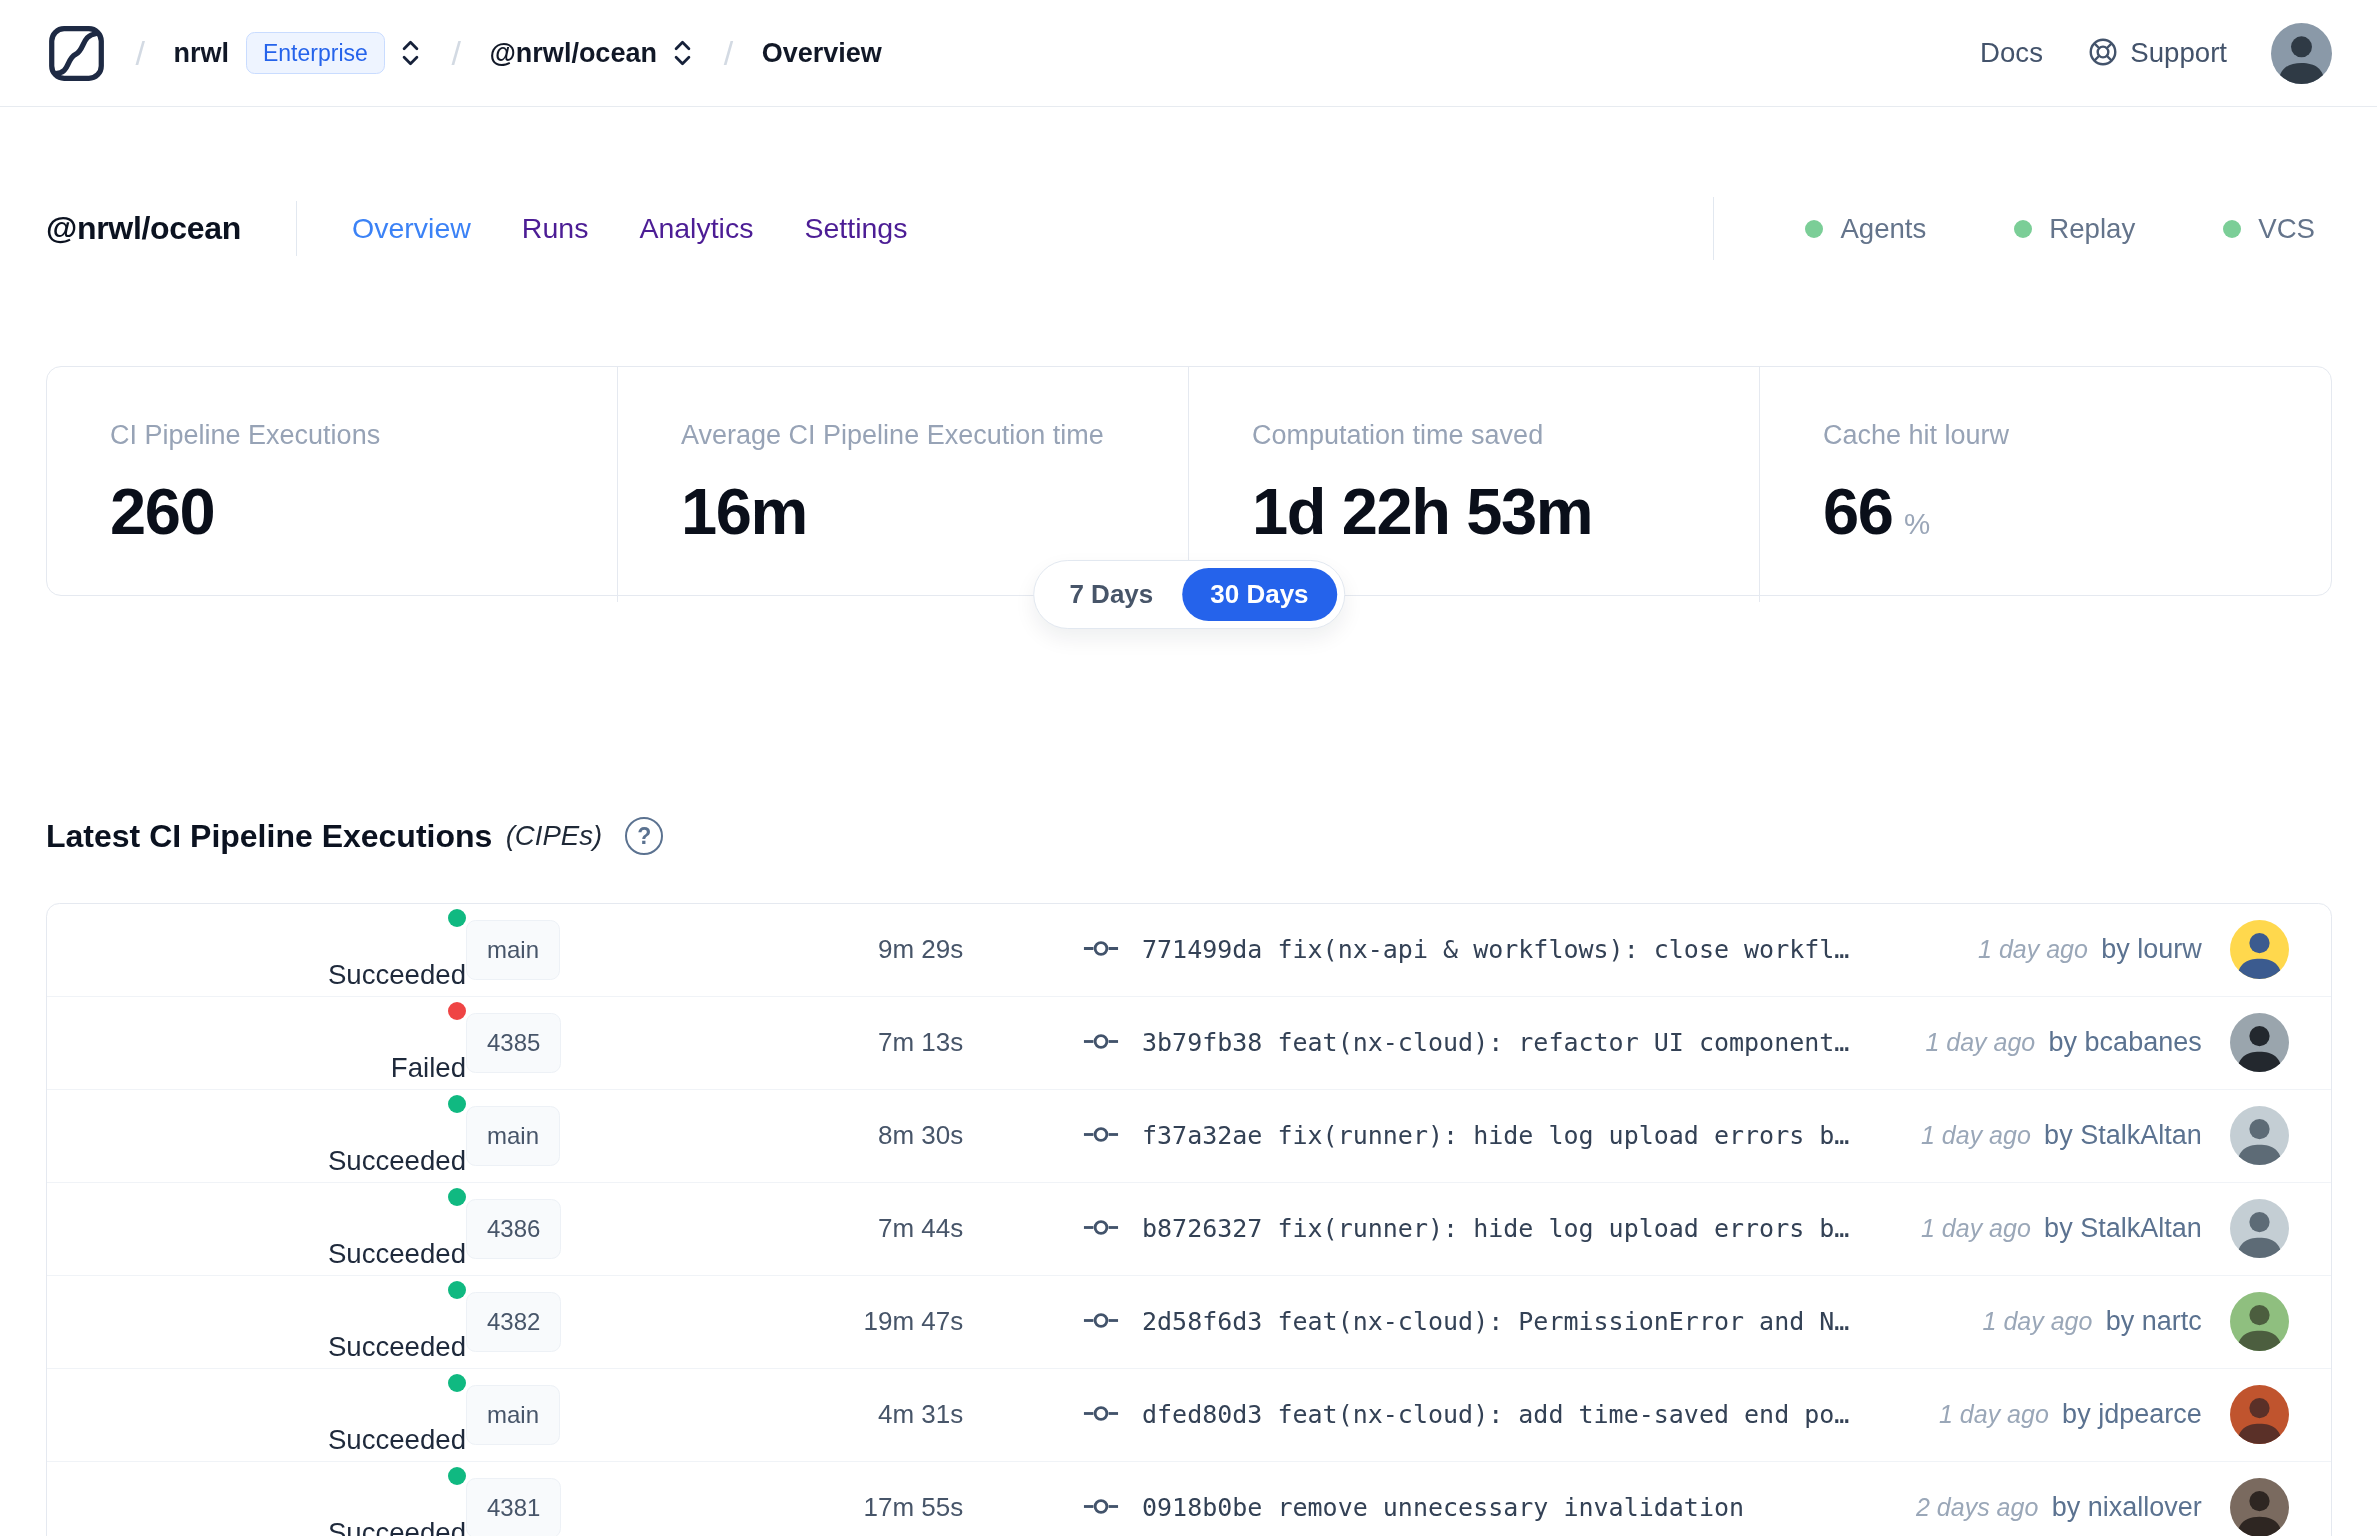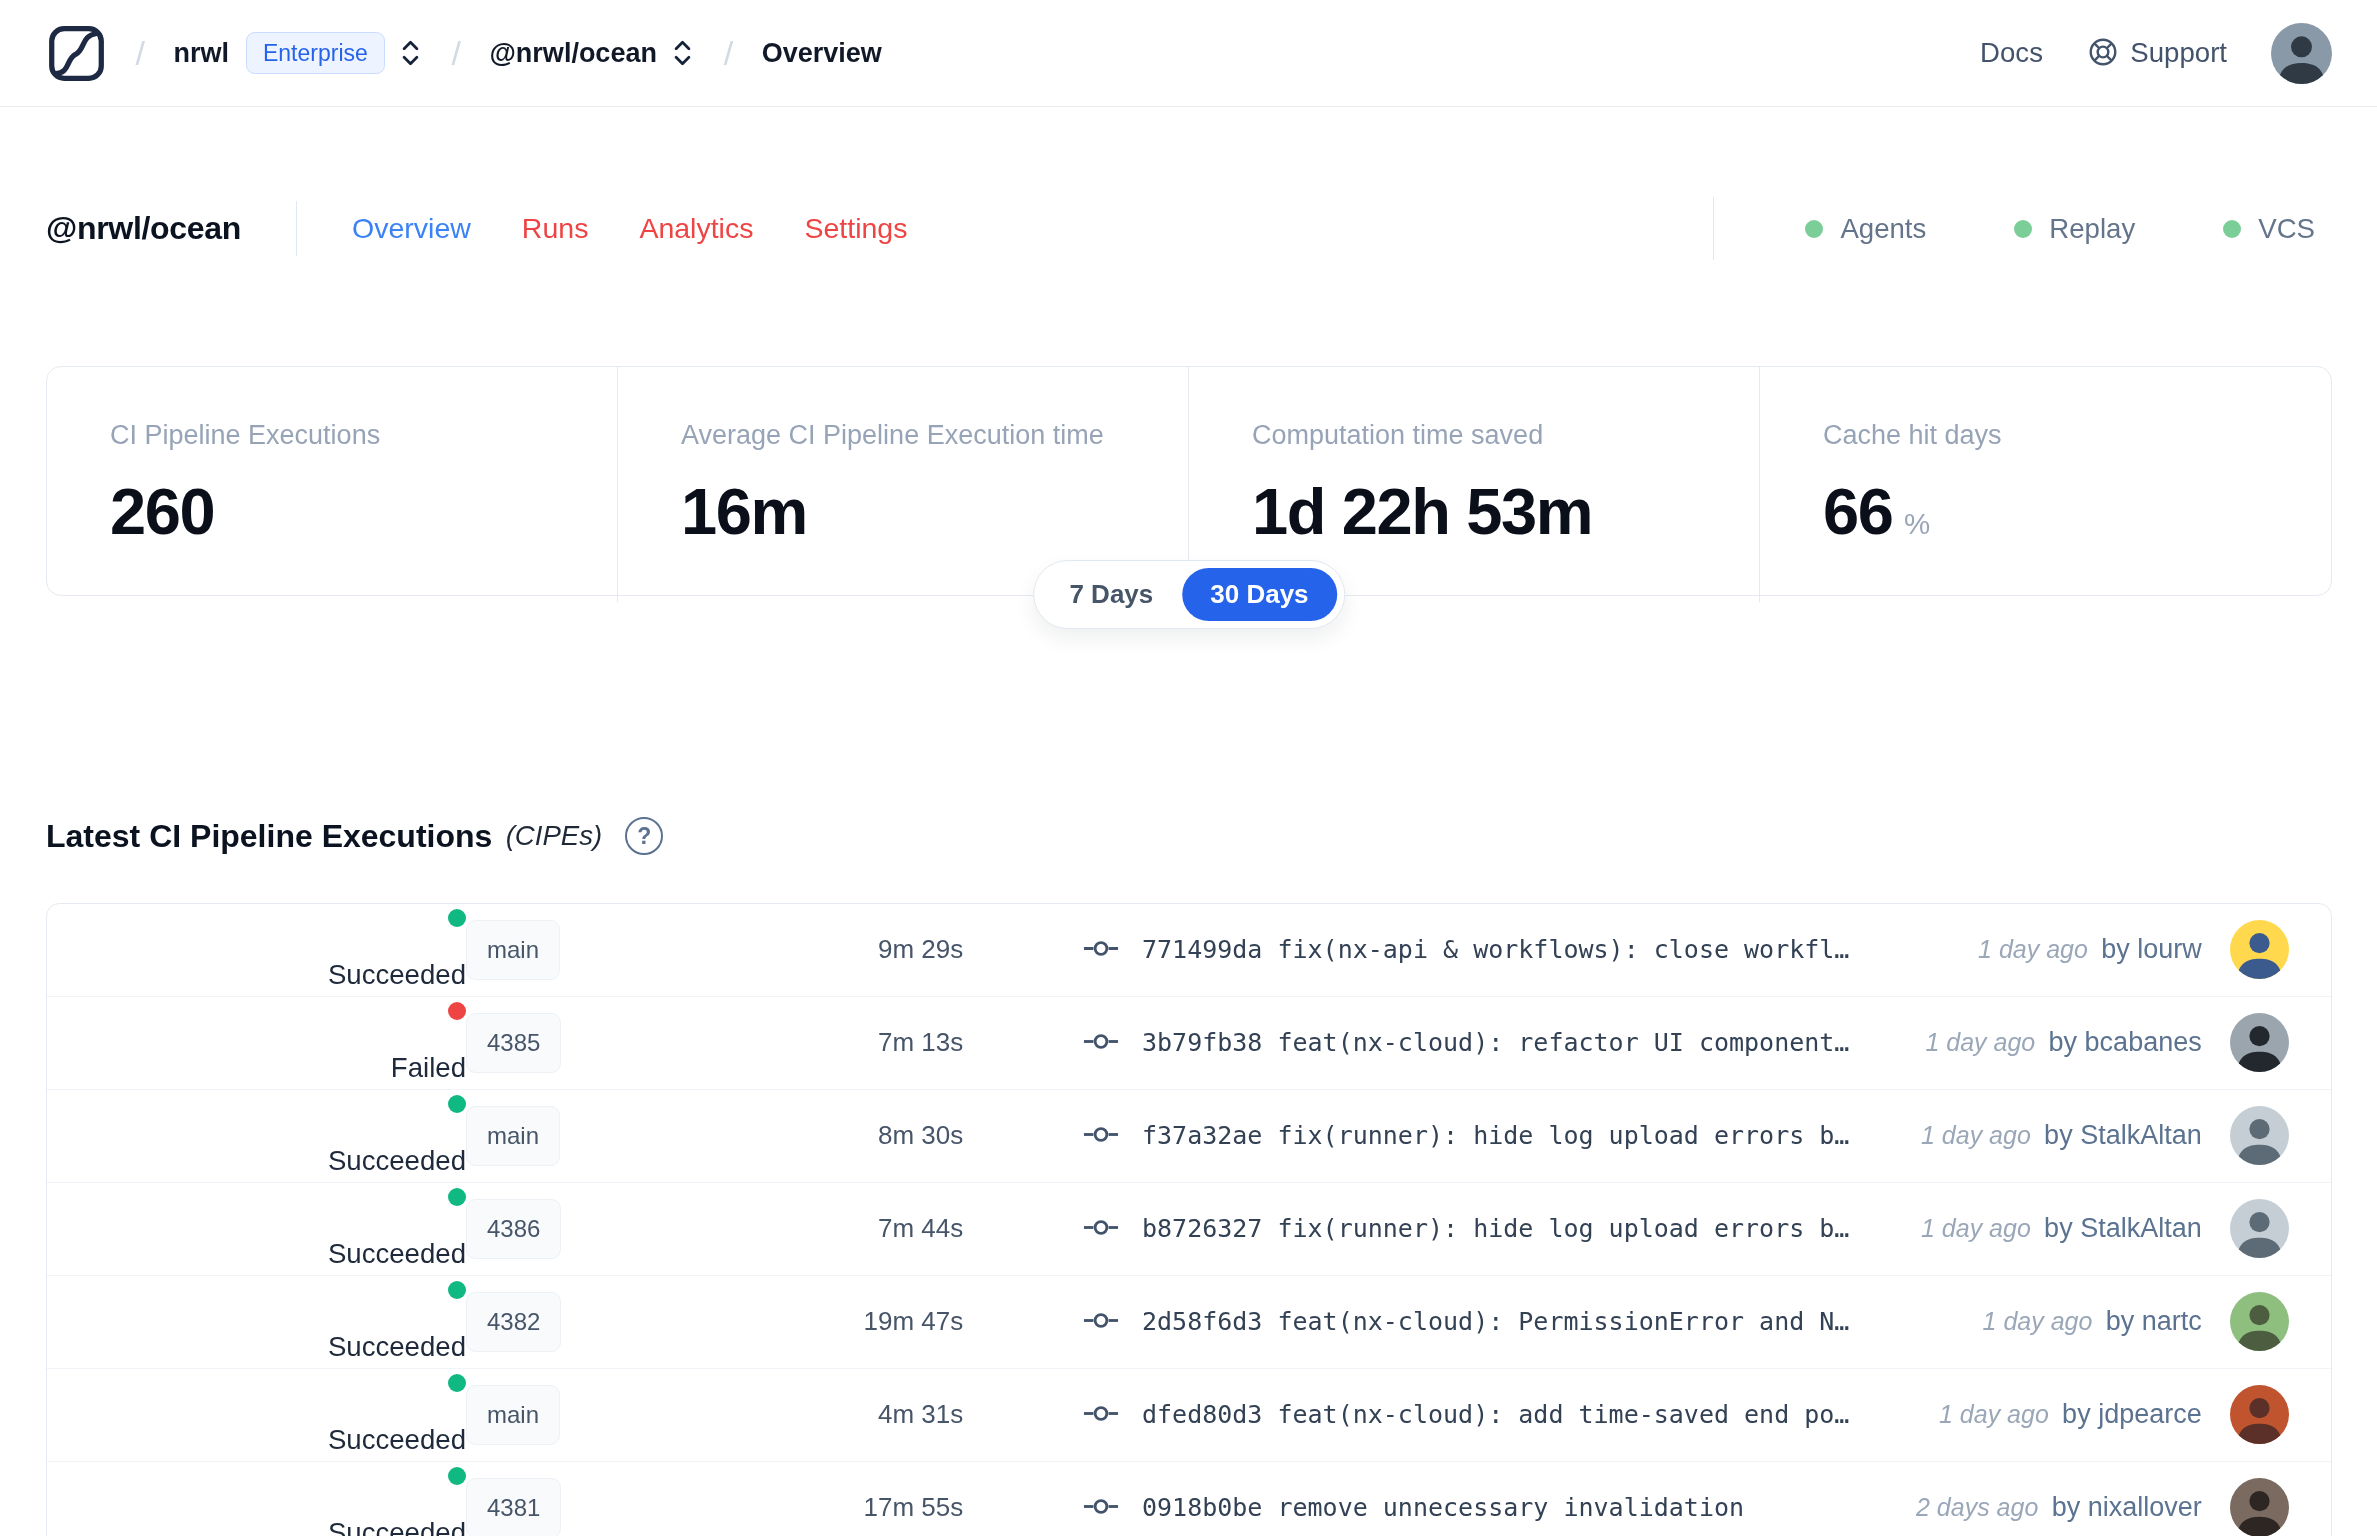--- a/index.html
+++ b/index.html
@@ -22,21 +22,21 @@
   .nav-support { display: flex; align-items: center; gap: 11.4px; }
   .avatar { border-radius: 50%; overflow: hidden; display: inline-block; flex: none; }
   .avatar svg { display: block; width: 100%; height: 100%; }
   .avatar-nav { width: 61px; height: 61px; }
 
   
   .ws-header { margin-top: 68px; padding: 0 46px; height: 107px; display: flex; align-items: center; }
   .ws-title { font-size: 32px; font-weight: 700; color: #0b1220; letter-spacing: -0.3px; }
   .vdiv { width: 1px; height: 55px; background: #e2e8f0; margin: 0 55px; }
   .tabs { display: flex; align-items: center; gap: 51px; }
-  .tab { font-size: 28.5px; color: #ef4444; cursor: pointer; }
+  .tab { font-size: 28.5px; color: #4c1d95; cursor: pointer; }
   .tab.active { color: #3b82f6; font-weight: 500; }
   .ws-statuses { margin-left: auto; display: flex; align-items: center; }
   .ws-statuses .vdiv2 { width: 1px; height: 63px; background: #e2e8f0; margin-right: 91px; }
   .statusline { display: flex; align-items: center; gap: 17px; margin-right: 88px; }
   .statusline:last-child { margin-right: 17px; }
   .dot { width: 18px; height: 18px; border-radius: 50%; flex: none; }
   .statusline span.lbl { font-size: 27.6px; color: #64748b; }
 
   
   .stats-wrap { margin: 84px 46px 0; position: relative; }
@@ -182,21 +182,21 @@
     </div>
     <div class="stat">
       <div class="lbl">Average CI Pipeline Execution time</div>
       <div class="val">16m</div>
     </div>
     <div class="stat">
       <div class="lbl">Computation time saved</div>
       <div class="val">1d 22h 53m</div>
     </div>
     <div class="stat">
-      <div class="lbl">Cache hit days</div>
+      <div class="lbl">Cache hit lourw</div>
       <div class="val"><span>66</span><span class="suffix">%</span></div>
     </div>
   </div>
   <div class="range-toggle">
     <span class="range-opt">7 Days</span>
     <span class="range-opt active">30 Days</span>
   </div>
 </div>
 
 <section class="cipe-head">

